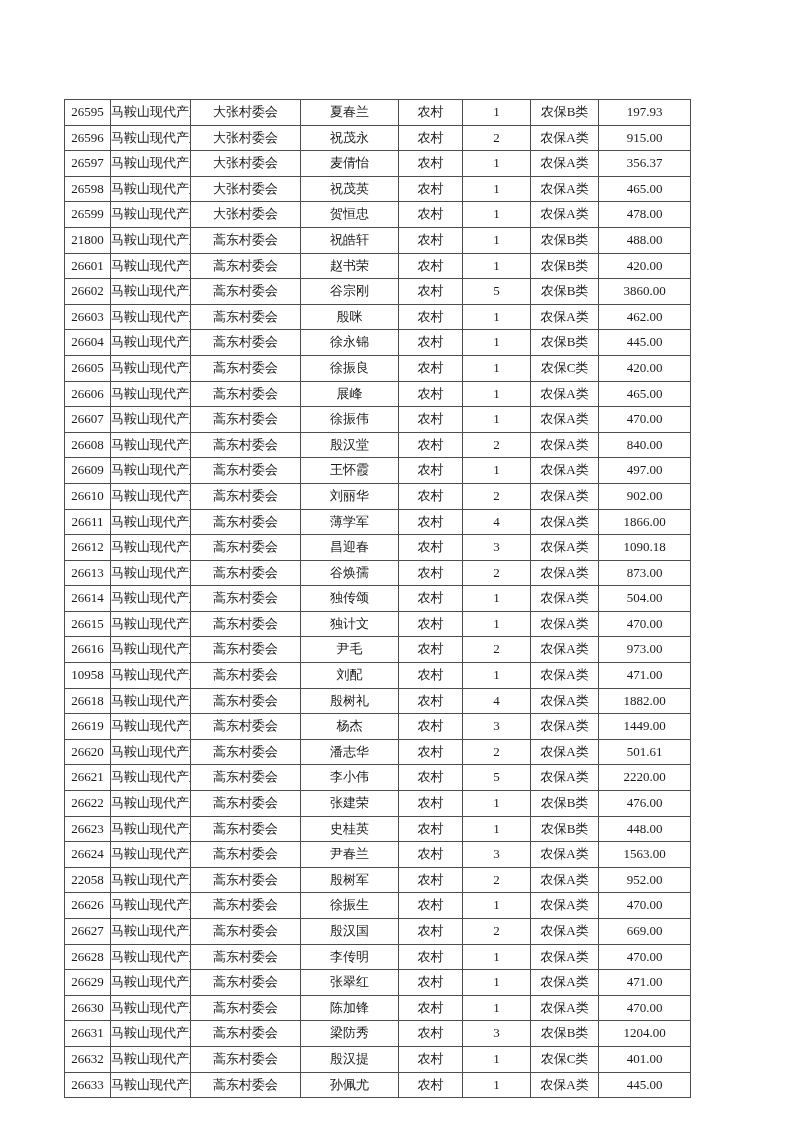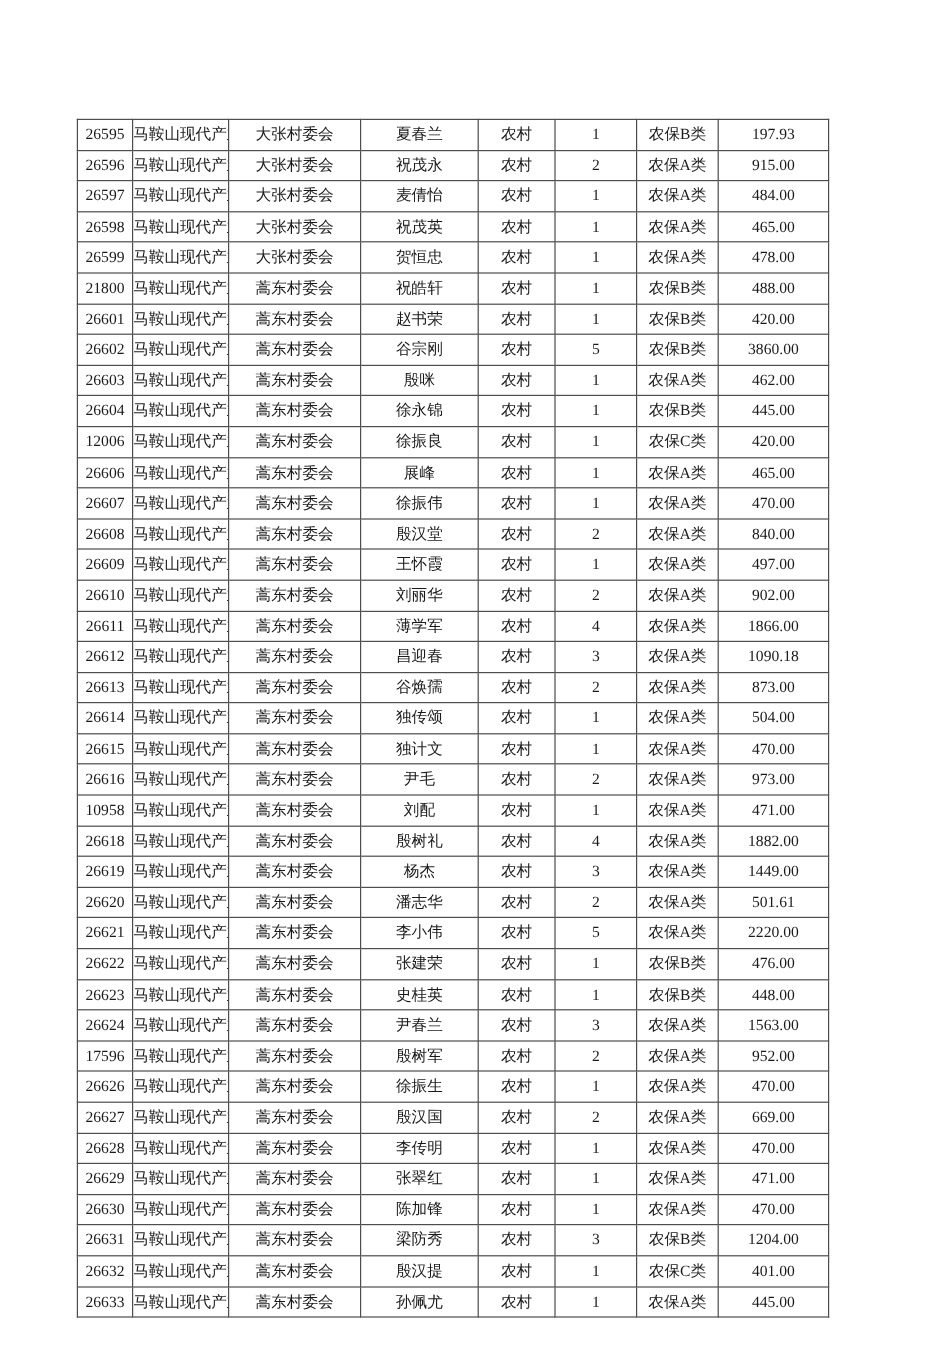--- a/index.html
+++ b/index.html
@@ -85,21 +85,21 @@
     <td class="c-amt">915.00</td>
   </tr>
       <tr>
     <td class="c-id">26597</td>
     <td class="c-org">马鞍山现代产业</td>
     <td class="c-village">大张村委会</td>
     <td class="c-name">麦倩怡</td>
     <td class="c-res">农村</td>
     <td class="c-count">1</td>
     <td class="c-cat">农保A类</td>
-    <td class="c-amt">484.00</td>
+    <td class="c-amt">356.37</td>
   </tr>
       <tr>
     <td class="c-id">26598</td>
     <td class="c-org">马鞍山现代产业</td>
     <td class="c-village">大张村委会</td>
     <td class="c-name">祝茂英</td>
     <td class="c-res">农村</td>
     <td class="c-count">1</td>
     <td class="c-cat">农保A类</td>
     <td class="c-amt">465.00</td>
@@ -158,21 +158,21 @@
     <td class="c-id">26604</td>
     <td class="c-org">马鞍山现代产业</td>
     <td class="c-village">蒿东村委会</td>
     <td class="c-name">徐永锦</td>
     <td class="c-res">农村</td>
     <td class="c-count">1</td>
     <td class="c-cat">农保B类</td>
     <td class="c-amt">445.00</td>
   </tr>
       <tr>
-    <td class="c-id">12006</td>
+    <td class="c-id">26605</td>
     <td class="c-org">马鞍山现代产业</td>
     <td class="c-village">蒿东村委会</td>
     <td class="c-name">徐振良</td>
     <td class="c-res">农村</td>
     <td class="c-count">1</td>
     <td class="c-cat">农保C类</td>
     <td class="c-amt">420.00</td>
   </tr>
       <tr>
     <td class="c-id">26606</td>
@@ -358,21 +358,21 @@
     <td class="c-id">26624</td>
     <td class="c-org">马鞍山现代产业</td>
     <td class="c-village">蒿东村委会</td>
     <td class="c-name">尹春兰</td>
     <td class="c-res">农村</td>
     <td class="c-count">3</td>
     <td class="c-cat">农保A类</td>
     <td class="c-amt">1563.00</td>
   </tr>
       <tr>
-    <td class="c-id">17596</td>
+    <td class="c-id">22058</td>
     <td class="c-org">马鞍山现代产业</td>
     <td class="c-village">蒿东村委会</td>
     <td class="c-name">殷树军</td>
     <td class="c-res">农村</td>
     <td class="c-count">2</td>
     <td class="c-cat">农保A类</td>
     <td class="c-amt">952.00</td>
   </tr>
       <tr>
     <td class="c-id">26626</td>

